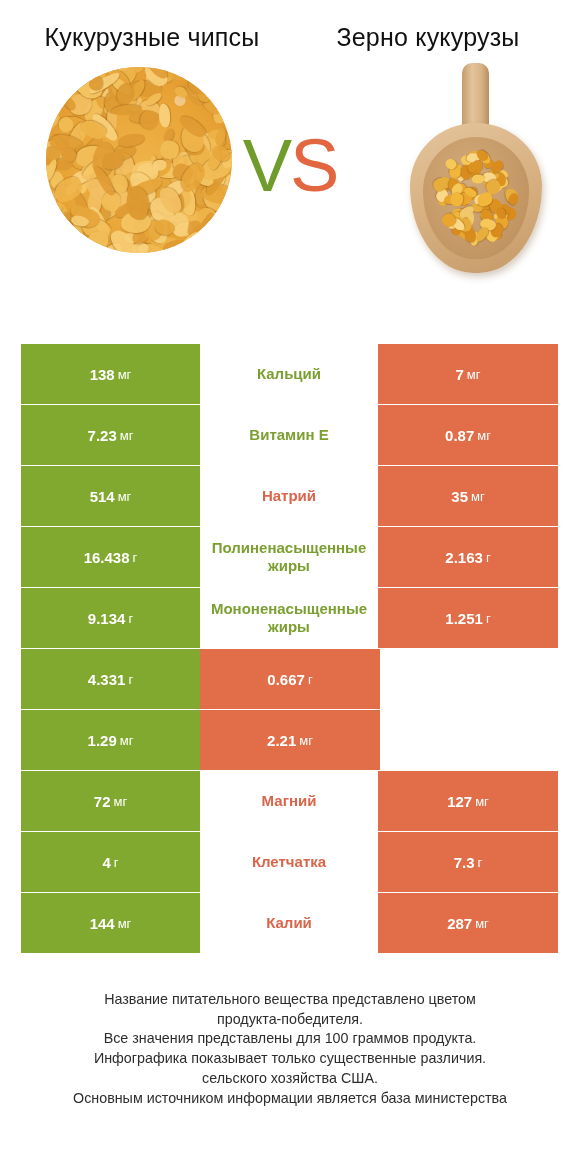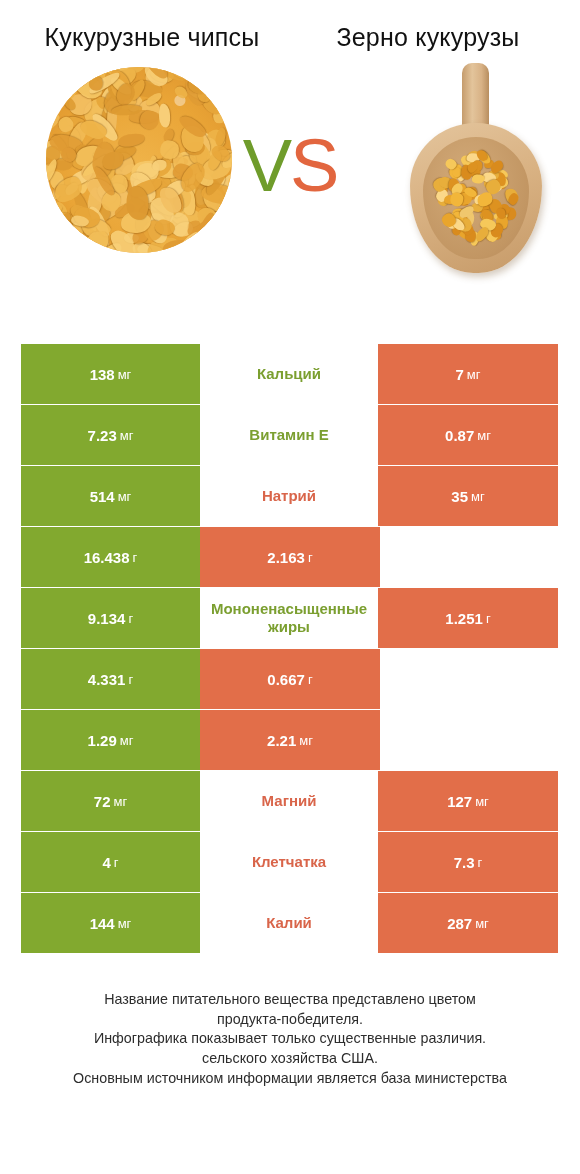--- a/index.html
+++ b/index.html
@@ -628,20 +628,23 @@
         <div class="cell right">
           <span>35</span>
           <span class="unit">мг</span>
         </div>
       </div>
       <div class="row">
         <div class="cell left">
           <span>16.438</span>
           <span class="unit">г</span>
         </div>
+        <div class="cell mid winner-left">
+          <span class="label wrap">Полиненасыщенные жиры</span>
+        </div>
         <div class="cell right">
           <span>2.163</span>
           <span class="unit">г</span>
         </div>
       </div>
       <div class="row">
         <div class="cell left">
           <span>9.134</span>
           <span class="unit">г</span>
         </div>
@@ -710,18 +713,19 @@
         <div class="cell right">
           <span>287</span>
           <span class="unit">мг</span>
         </div>
       </div>
     </div>
 
   <div class="footnote">
     <p>Название питательного вещества представлено цветом</p>
     <p>продукта-победителя.</p>
+    <p>Все значения представлены для 100 граммов продукта.</p>
     <p>Инфографика показывает только существенные различия.</p>
     <p>сельского хозяйства США.</p>
     <p>Основным источником информации является база министерства</p>
   </div>
 
 </div>
 
 </body></html>

